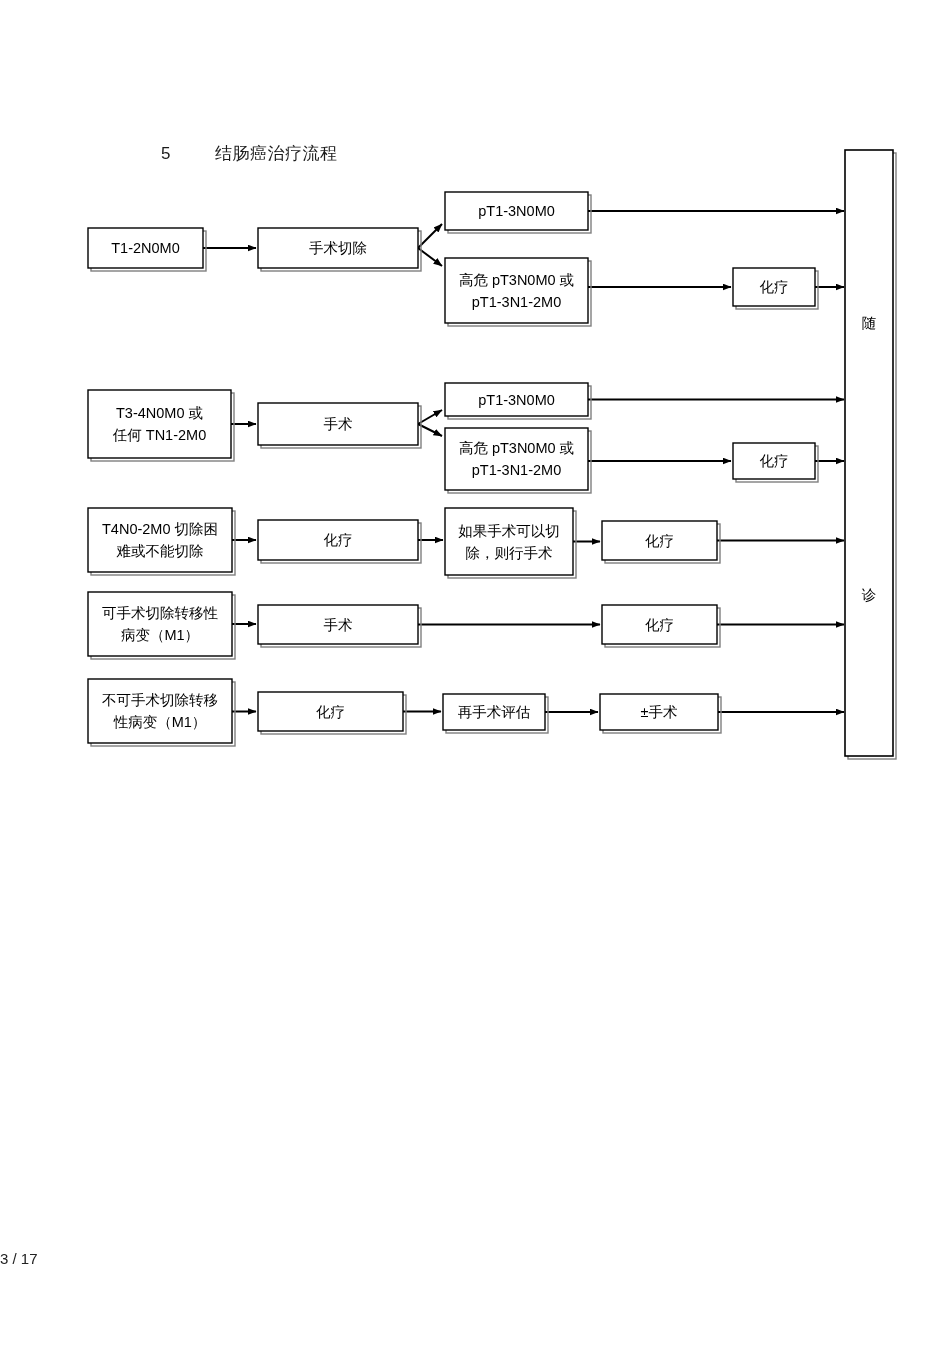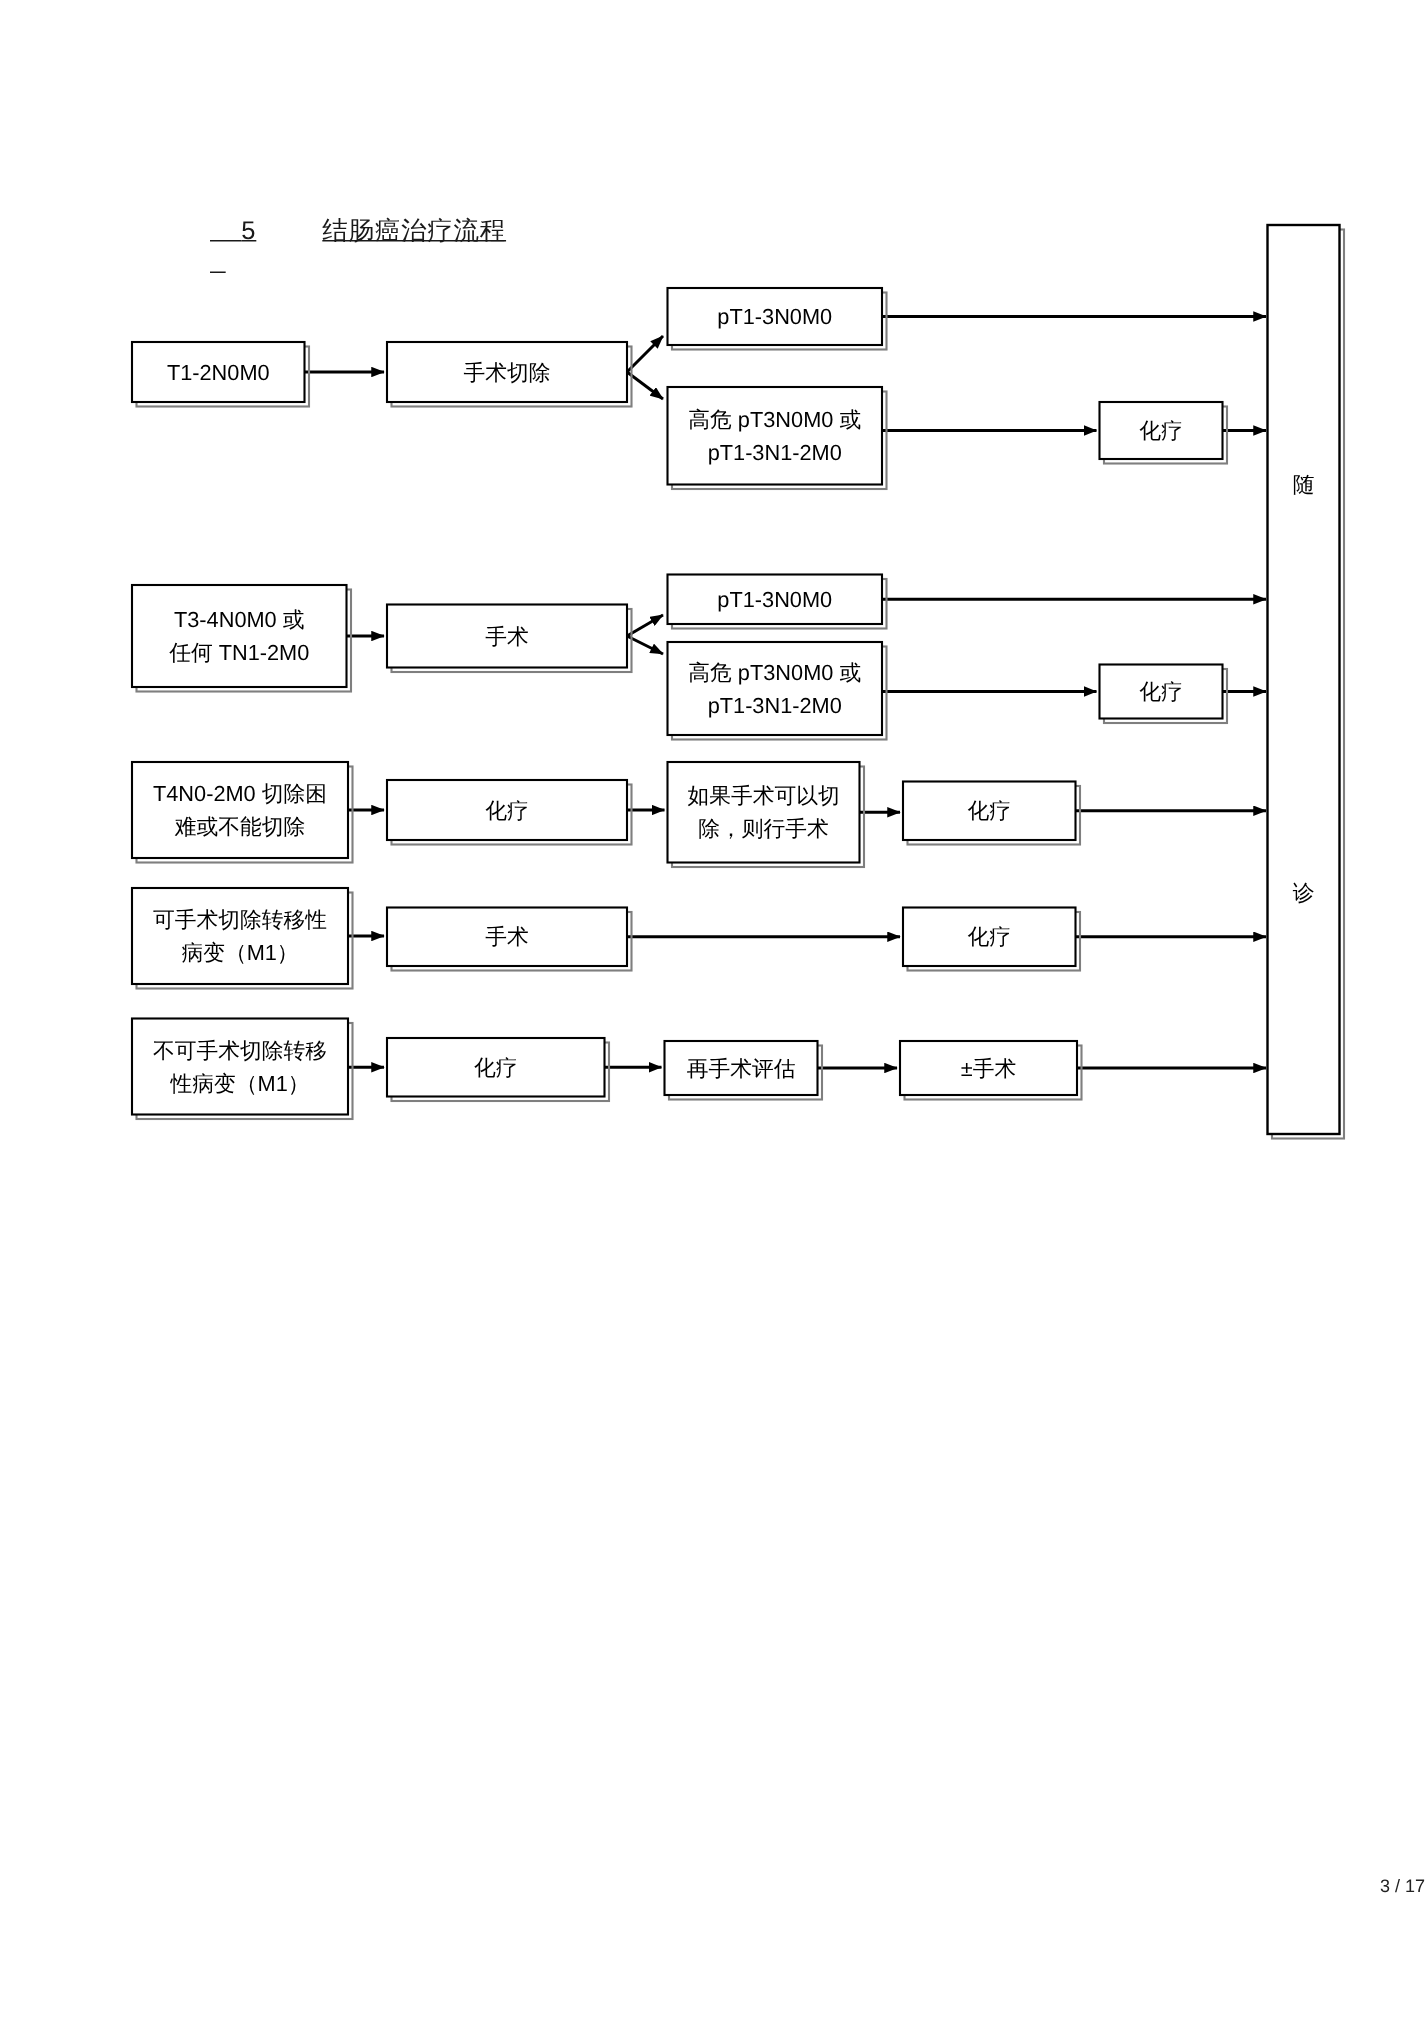--- a/index.html
+++ b/index.html
@@ -21,35 +21,34 @@
     background: #ffffff;
   }
   #heading {
     position: absolute;
     left: 140px;
     top: 122px;
     font-size: 17px;
     letter-spacing: 0.5px;
     white-space: pre;
     color: #1a1a1a;
-    text-decoration: underline;
   }
   #heading .num { margin-right: 44px; }
   #chart {
     position: absolute;
     left: 0;
     top: 0;
   }
   #page-number {
     position: absolute;
     left: 0;
     right: 0;
     top: 1250px;
-    text-align: right;
-    font-size: 12px;
+    text-align: left;
+    font-size: 15px;
     color: #222;
   }
   .nodebox-text {
     font-size: 14.5px;
     fill: #000;
     font-family: "Liberation Sans", "DejaVu Sans", sans-serif;
   }
 </style>
 </head>
 <body>

